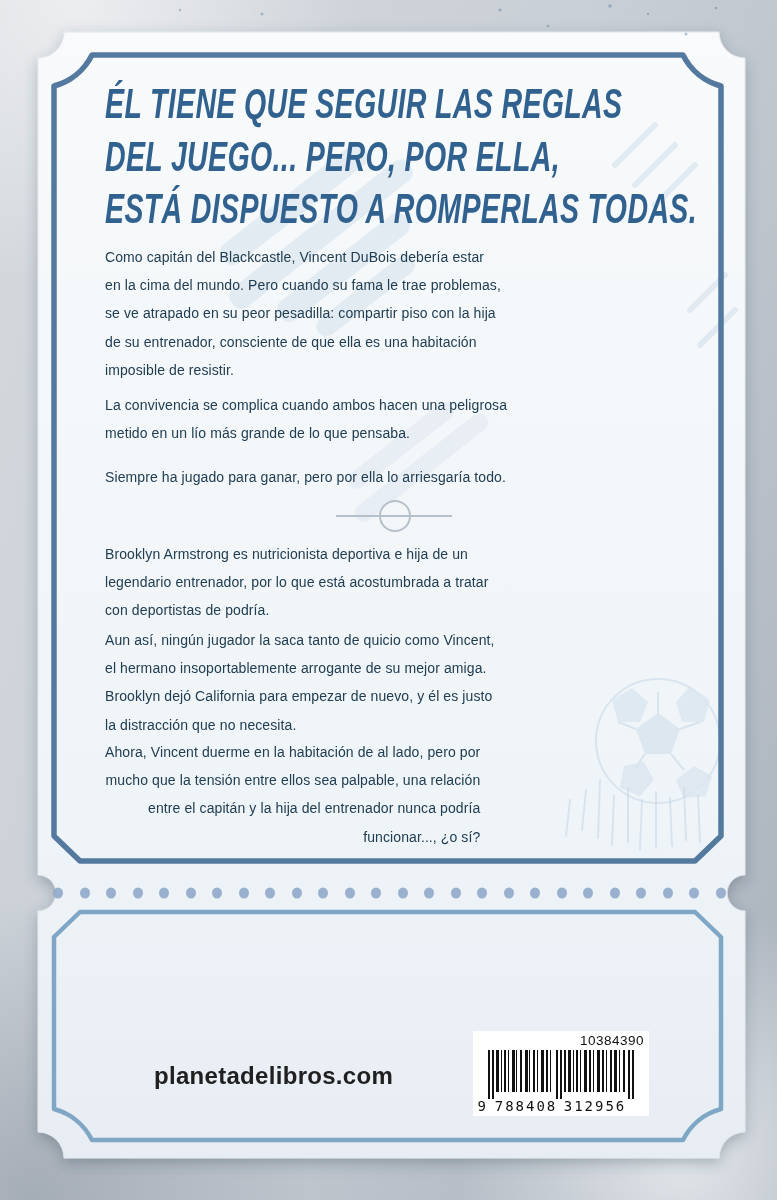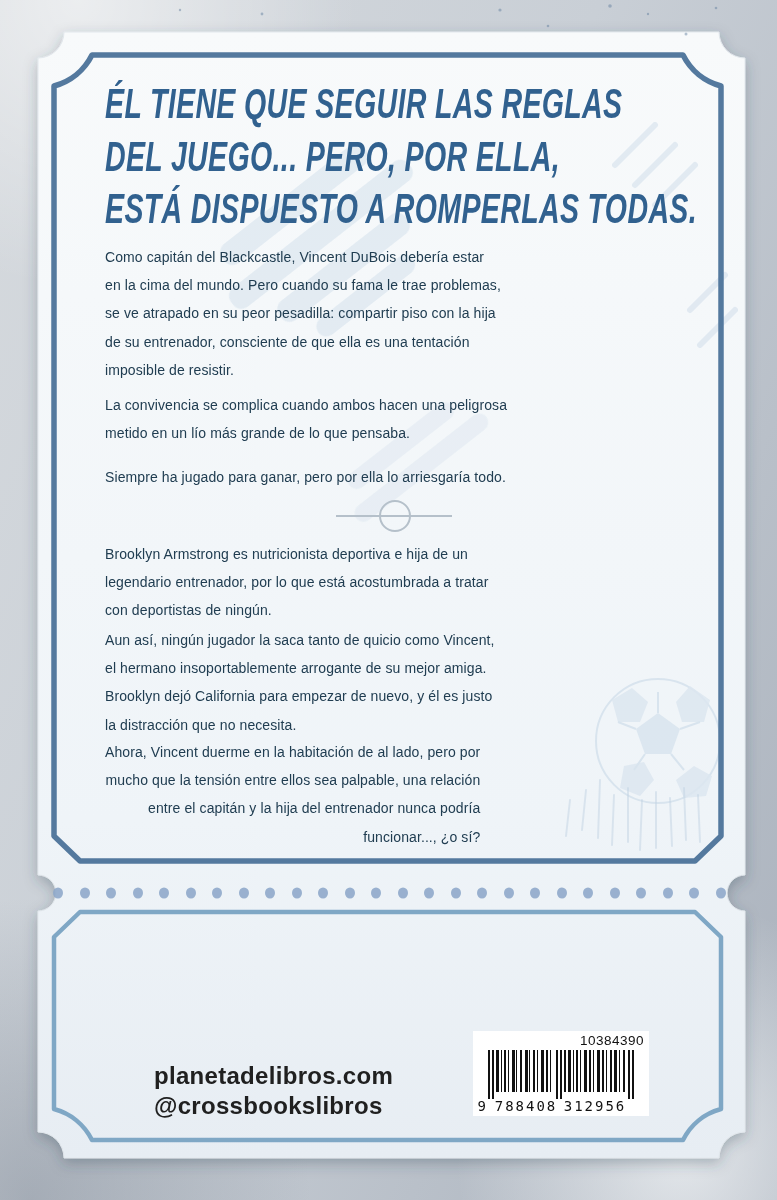--- a/index.html
+++ b/index.html
@@ -151,57 +151,56 @@
   <div class="headline">
     <div class="hl-line">ÉL TIENE QUE SEGUIR LAS REGLAS</div>
     <div class="hl-line">DEL JUEGO... PERO, POR ELLA,</div>
     <div class="hl-line">ESTÁ DISPUESTO A ROMPERLAS TODAS.</div>
   </div>
 
   <div class="para p1">
     <div class="bl">Como capitán del Blackcastle, Vincent DuBois debería estar</div>
     <div class="bl">en la cima del mundo. Pero cuando su fama le trae problemas,</div>
     <div class="bl">se ve atrapado en su peor pesadilla: compartir piso con la hija</div>
-    <div class="bl">de su entrenador, consciente de que ella es una tentación</div>
+    <div class="bl">de su entrenador, consciente de que ella es una habitación</div>
     <div class="bl">imposible de resistir.</div>
   </div>
   <div class="para p2">
     <div class="bl">La convivencia se complica cuando ambos hacen una peligrosa</div>
     <div class="bl">metido en un lío más grande de lo que pensaba.</div>
   </div>
   <div class="para p3">
     <div class="bl">Siempre ha jugado para ganar, pero por ella lo arriesgaría todo.</div>
   </div>
 
   <div class="divider">
     <div class="divider-line"></div>
     <div class="divider-circle"></div>
   </div>
 
   <div class="para p4">
     <div class="bl">Brooklyn Armstrong es nutricionista deportiva e hija de un</div>
     <div class="bl">legendario entrenador, por lo que está acostumbrada a tratar</div>
-    <div class="bl">con deportistas de ningún.</div>
+    <div class="bl">con deportistas de podría.</div>
   </div>
   <div class="para p5">
     <div class="bl">Aun así, ningún jugador la saca tanto de quicio como Vincent,</div>
     <div class="bl">el hermano insoportablemente arrogante de su mejor amiga.</div>
     <div class="bl">Brooklyn dejó California para empezar de nuevo, y él es justo</div>
     <div class="bl">la distracción que no necesita.</div>
   </div>
   <div class="para p6">
     <div class="bl">Ahora, Vincent duerme en la habitación de al lado, pero por</div>
     <div class="bl">mucho que la tensión entre ellos sea palpable, una relación</div>
     <div class="bl">entre el capitán y la hija del entrenador nunca podría</div>
     <div class="bl">funcionar..., ¿o sí?</div>
   </div>
 
   <div class="footer-links">
     <div class="footer-line">planetadelibros.com</div>
-    <div class="footer-line">@crossbookslibros</div>
   </div>
 
   <div class="barcode-box">
     <svg width="176" height="85" viewBox="0 0 176 85">
       <text x="171" y="14" text-anchor="end" font-family="Liberation Sans, DejaVu Sans, sans-serif" font-size="13.5" letter-spacing="0.5" fill="#111111">10384390</text>
       <g fill="#111111" transform="translate(15,19)">
         <rect x="0" y="0" width="2" height="49"></rect>
           <rect x="4" y="0" width="2" height="49"></rect>
         <rect x="8" y="0" width="3" height="42"></rect>
           <rect x="13" y="0" width="1" height="42"></rect>

